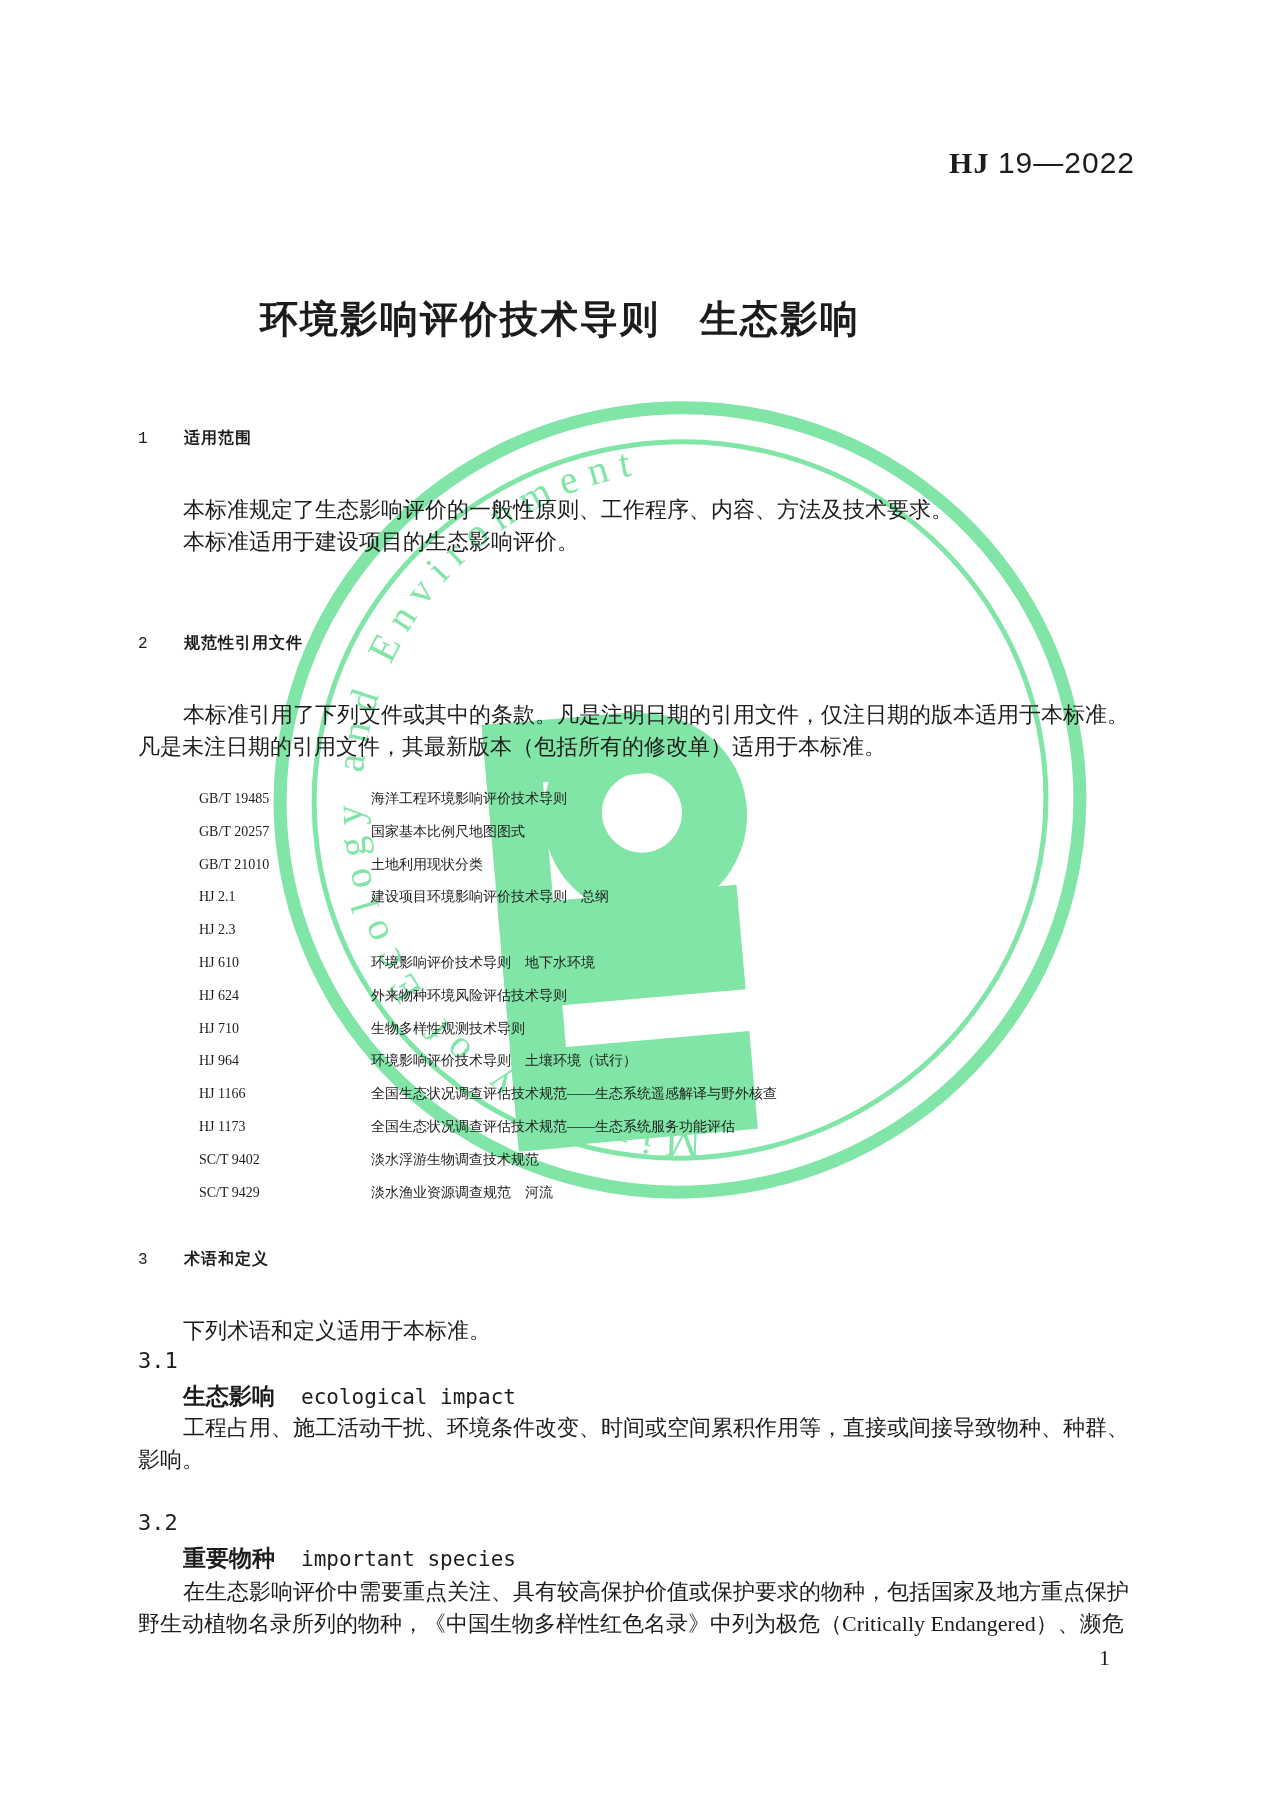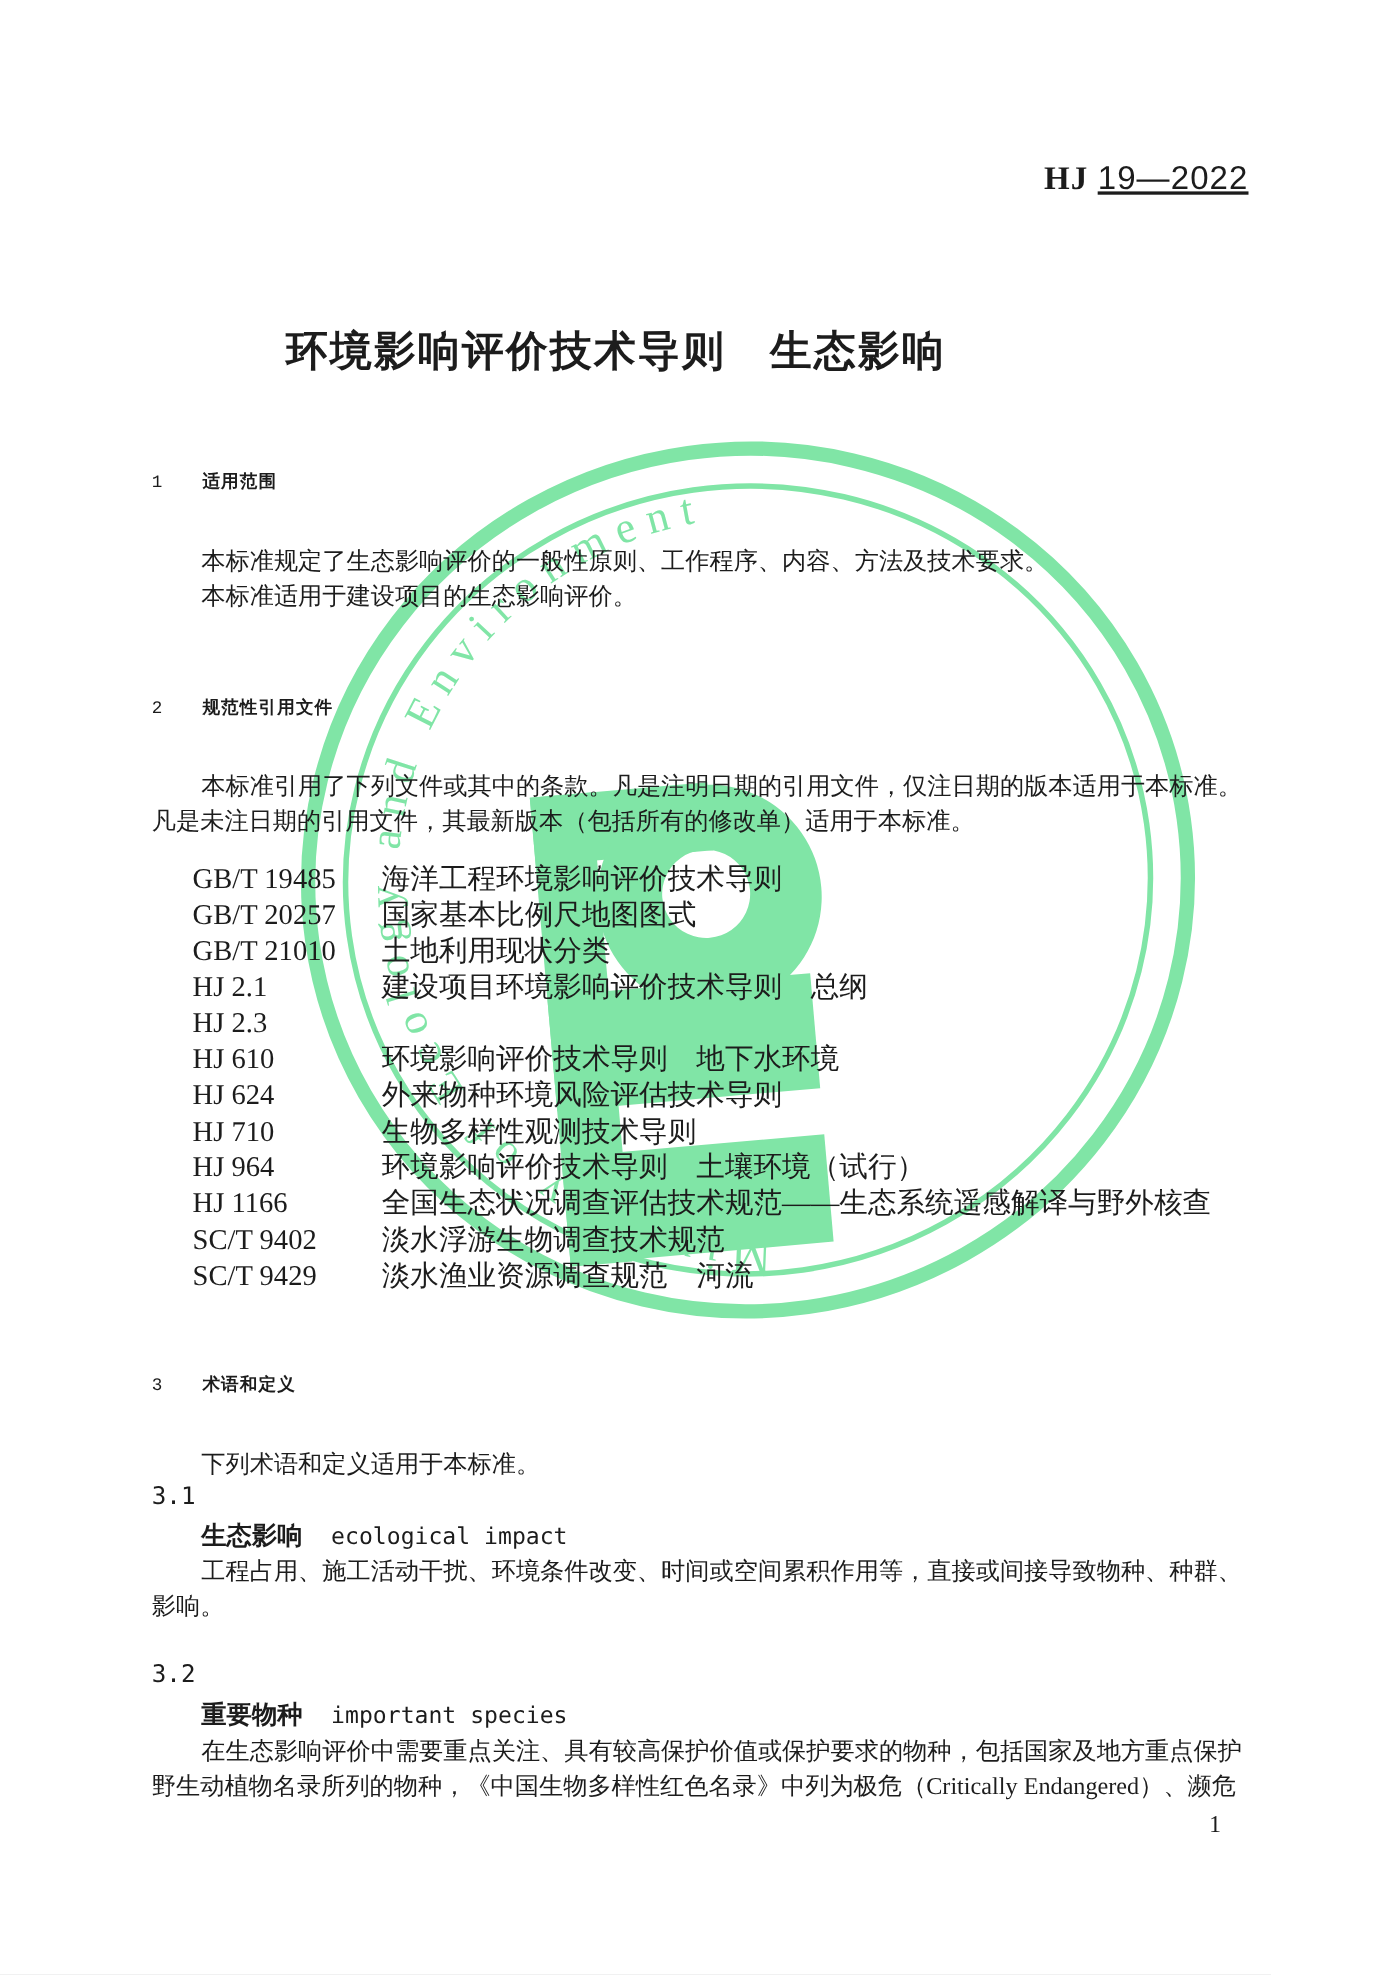--- a/index.html
+++ b/index.html
@@ -11,21 +11,21 @@
     overflow:hidden;
     font-family:"Liberation Serif","DejaVu Serif",serif;
     color:#1c1c1c;
   }
   .wm{position:absolute;left:0;top:0;z-index:0;}
   .layer{position:absolute;z-index:1;}
 
   
   .doc-code{top:146px;right:134px;font-size:30px;letter-spacing:1px;white-space:nowrap;}
   .doc-code .hj{font-family:"Liberation Serif",serif;font-weight:700;}
-  .doc-code .num{font-family:"Liberation Sans",sans-serif;font-weight:400;text-decoration:underline;}
+  .doc-code .num{font-family:"Liberation Sans",sans-serif;font-weight:400;}
 
   
   .doc-title{
     top:294px;left:0;width:1120px;text-align:center;
     font-family:"Liberation Sans","DejaVu Sans",sans-serif;
     font-size:38px;font-weight:700;letter-spacing:2px;white-space:nowrap;
   }
 
   
   .sec-heading{
@@ -36,21 +36,21 @@
   .sec-heading .sec-no{display:inline-block;width:46px;font-weight:400;}
   .sec-heading .sec-label{font-weight:700;letter-spacing:1px;}
 
   
   .body-block{left:138px;width:1008px;}
   .line{margin:0;font-size:22px;line-height:32px;}
   .indent{text-indent:45px;}
 
   
   .ref-list{left:175px;width:980px;}
-  .ref-row{display:flex;font-size:26px;line-height:32.8px;}
+  .ref-row{display:flex;font-size:14px;line-height:32.8px;margin-left:24px;}
   .ref-code{flex:none;width:172px;white-space:nowrap;}
   .ref-title{white-space:nowrap;}
 
   
   .term-id{left:138px;font-family:"DejaVu Sans Mono",monospace;font-size:22px;line-height:26px;}
   .term-line{left:183px;white-space:nowrap;}
   .term-zh{font-family:"Liberation Sans","DejaVu Sans",sans-serif;font-weight:700;font-size:23px;}
   .term-en{font-family:"DejaVu Sans Mono",monospace;font-size:21px;margin-left:26px;}
 
   .page-number{right:159px;top:1645px;font-size:22px;}
@@ -142,20 +142,24 @@
       </div>
       <div class="ref-row">
         <span class="ref-code">HJ 964</span>
         <span class="ref-title">环境影响评价技术导则　土壤环境（试行）</span>
       </div>
       <div class="ref-row">
         <span class="ref-code">HJ 1166</span>
         <span class="ref-title">全国生态状况调查评估技术规范——生态系统遥感解译与野外核查</span>
       </div>
       <div class="ref-row">
+        <span class="ref-code">HJ 1173</span>
+        <span class="ref-title">全国生态状况调查评估技术规范——生态系统服务功能评估</span>
+      </div>
+      <div class="ref-row">
         <span class="ref-code">SC/T 9402</span>
         <span class="ref-title">淡水浮游生物调查技术规范</span>
       </div>
       <div class="ref-row">
         <span class="ref-code">SC/T 9429</span>
         <span class="ref-title">淡水渔业资源调查规范　河流</span>
       </div>
     </div>
 
   <div class="layer sec-heading" style="top:1249px">

